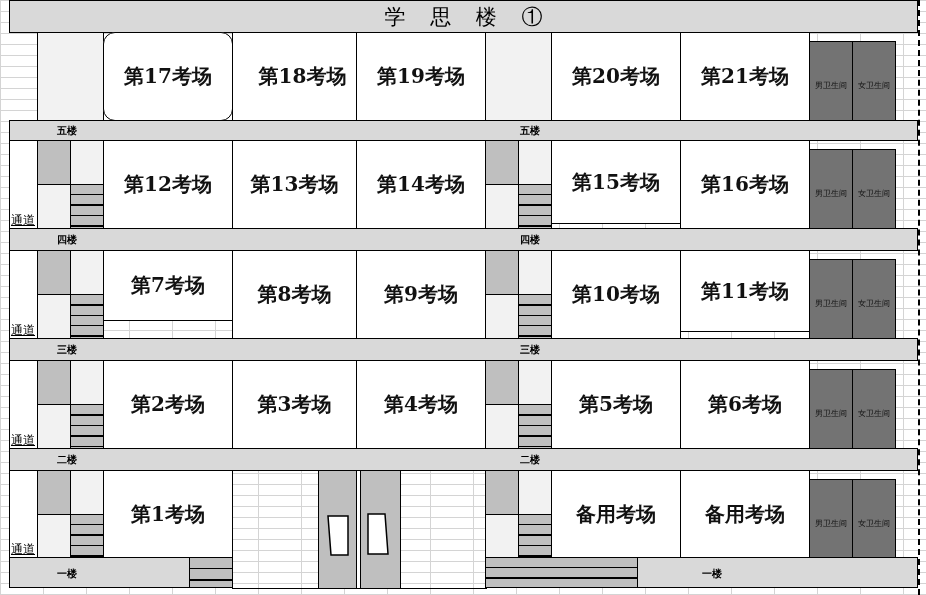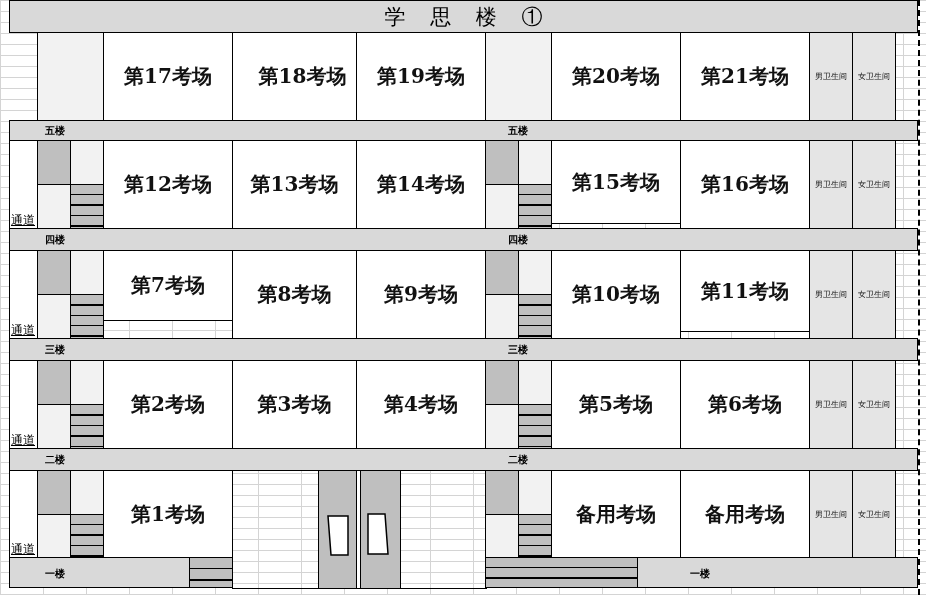--- a/index.html
+++ b/index.html
@@ -11,42 +11,42 @@
             linear-gradient(to right, #d4d4d4 1px, transparent 1px);
           background-size: 926px 11px, 43px 595px; }
   .abs { position:absolute; box-sizing:border-box; }
   .title { left:9px; top:0; width:909px; height:33px; background:#d9d9d9; border:1.5px solid #000;
            display:flex; align-items:center; justify-content:center; font-size:21px; letter-spacing:0; }
   .title span { word-spacing:18px; }
   .room { background:#fff; border:1.5px solid #000; display:flex; align-items:center; justify-content:center;
           font-size:20px; font-weight:bold; color:#111; }
   .light { background:#f2f2f2; border:1.5px solid #000; }
   .dark { background:#bfbfbf; border:1.5px solid #000; }
-  .wc { background:#e5e5e5; border:1.5px solid #000; display:flex; align-items:center; justify-content:center;
-        font-size:8px; font-family:Liberation Serif, serif; color:#111; }
+  .wc { background:#737373; border:1.5px solid #000; display:flex; align-items:center; justify-content:center;
+        font-size:8px; font-family:Liberation Serif, serif; color:#111;margin-top:9px; }
   .bar { background:#d9d9d9; border:1.5px solid #000; }
-  .floorlbl { font-size:10px; font-weight:bold; font-family:"DejaVu Sans", sans-serif; color:#000; }
+  .floorlbl { font-size:10px; font-weight:bold; font-family:"DejaVu Sans", sans-serif; color:#000;margin-left:12px; }
   .passage { font-size:12px; font-family:"DejaVu Sans", sans-serif; color:#000; text-decoration:underline; }
   .stair { background:#bfbfbf; border:1.5px solid #000;
            background-image: repeating-linear-gradient(to bottom, transparent 0, transparent 9px, #000 9px, #000 10.5px); }
   .door { background:#bfbfbf; border:1.5px solid #000; }
   .rightedge { position:absolute; left:918px; top:0; width:0; height:595px; border-left:2px dashed #000; }
 </style>
 </head>
 <body>
 
 <div class="grid"></div>
 <div class="rightedge"></div>
 
 <div class="abs title">
     <span>学 思 楼 ①</span>
   </div>
 
 <div class="abs light" style="left:37px;top:32px;width:67px;height:89px;"></div>
-<div class="abs room" style="left:103px;top:32px;width:130px;height:89px;">第17考场</div>
+<div class="abs room" style="left:103px;top:32px;width:130px;height:89px;border-radius:12px;">第17考场</div>
 <div class="abs room" style="left:232px;top:32px;width:141px;height:89px;">第18考场</div>
 <div class="abs room" style="left:356px;top:32px;width:130px;height:89px;">第19考场</div>
 <div class="abs light" style="left:485px;top:32px;width:67px;height:89px;"></div>
 <div class="abs room" style="left:551px;top:32px;width:130px;height:89px;">第20考场</div>
 <div class="abs room" style="left:680px;top:32px;width:130px;height:89px;">第21考场</div>
 <div class="abs wc" style="left:809px;top:32px;width:44px;height:89px;">男卫生间</div>
 <div class="abs wc" style="left:852px;top:32px;width:44px;height:89px;">女卫生间</div>
 
 <div class="abs bar" style="left:9px;top:120px;width:909px;height:21px;"></div>
 <div class="abs floorlbl" style="left:45px;top:124px;">五楼</div>

